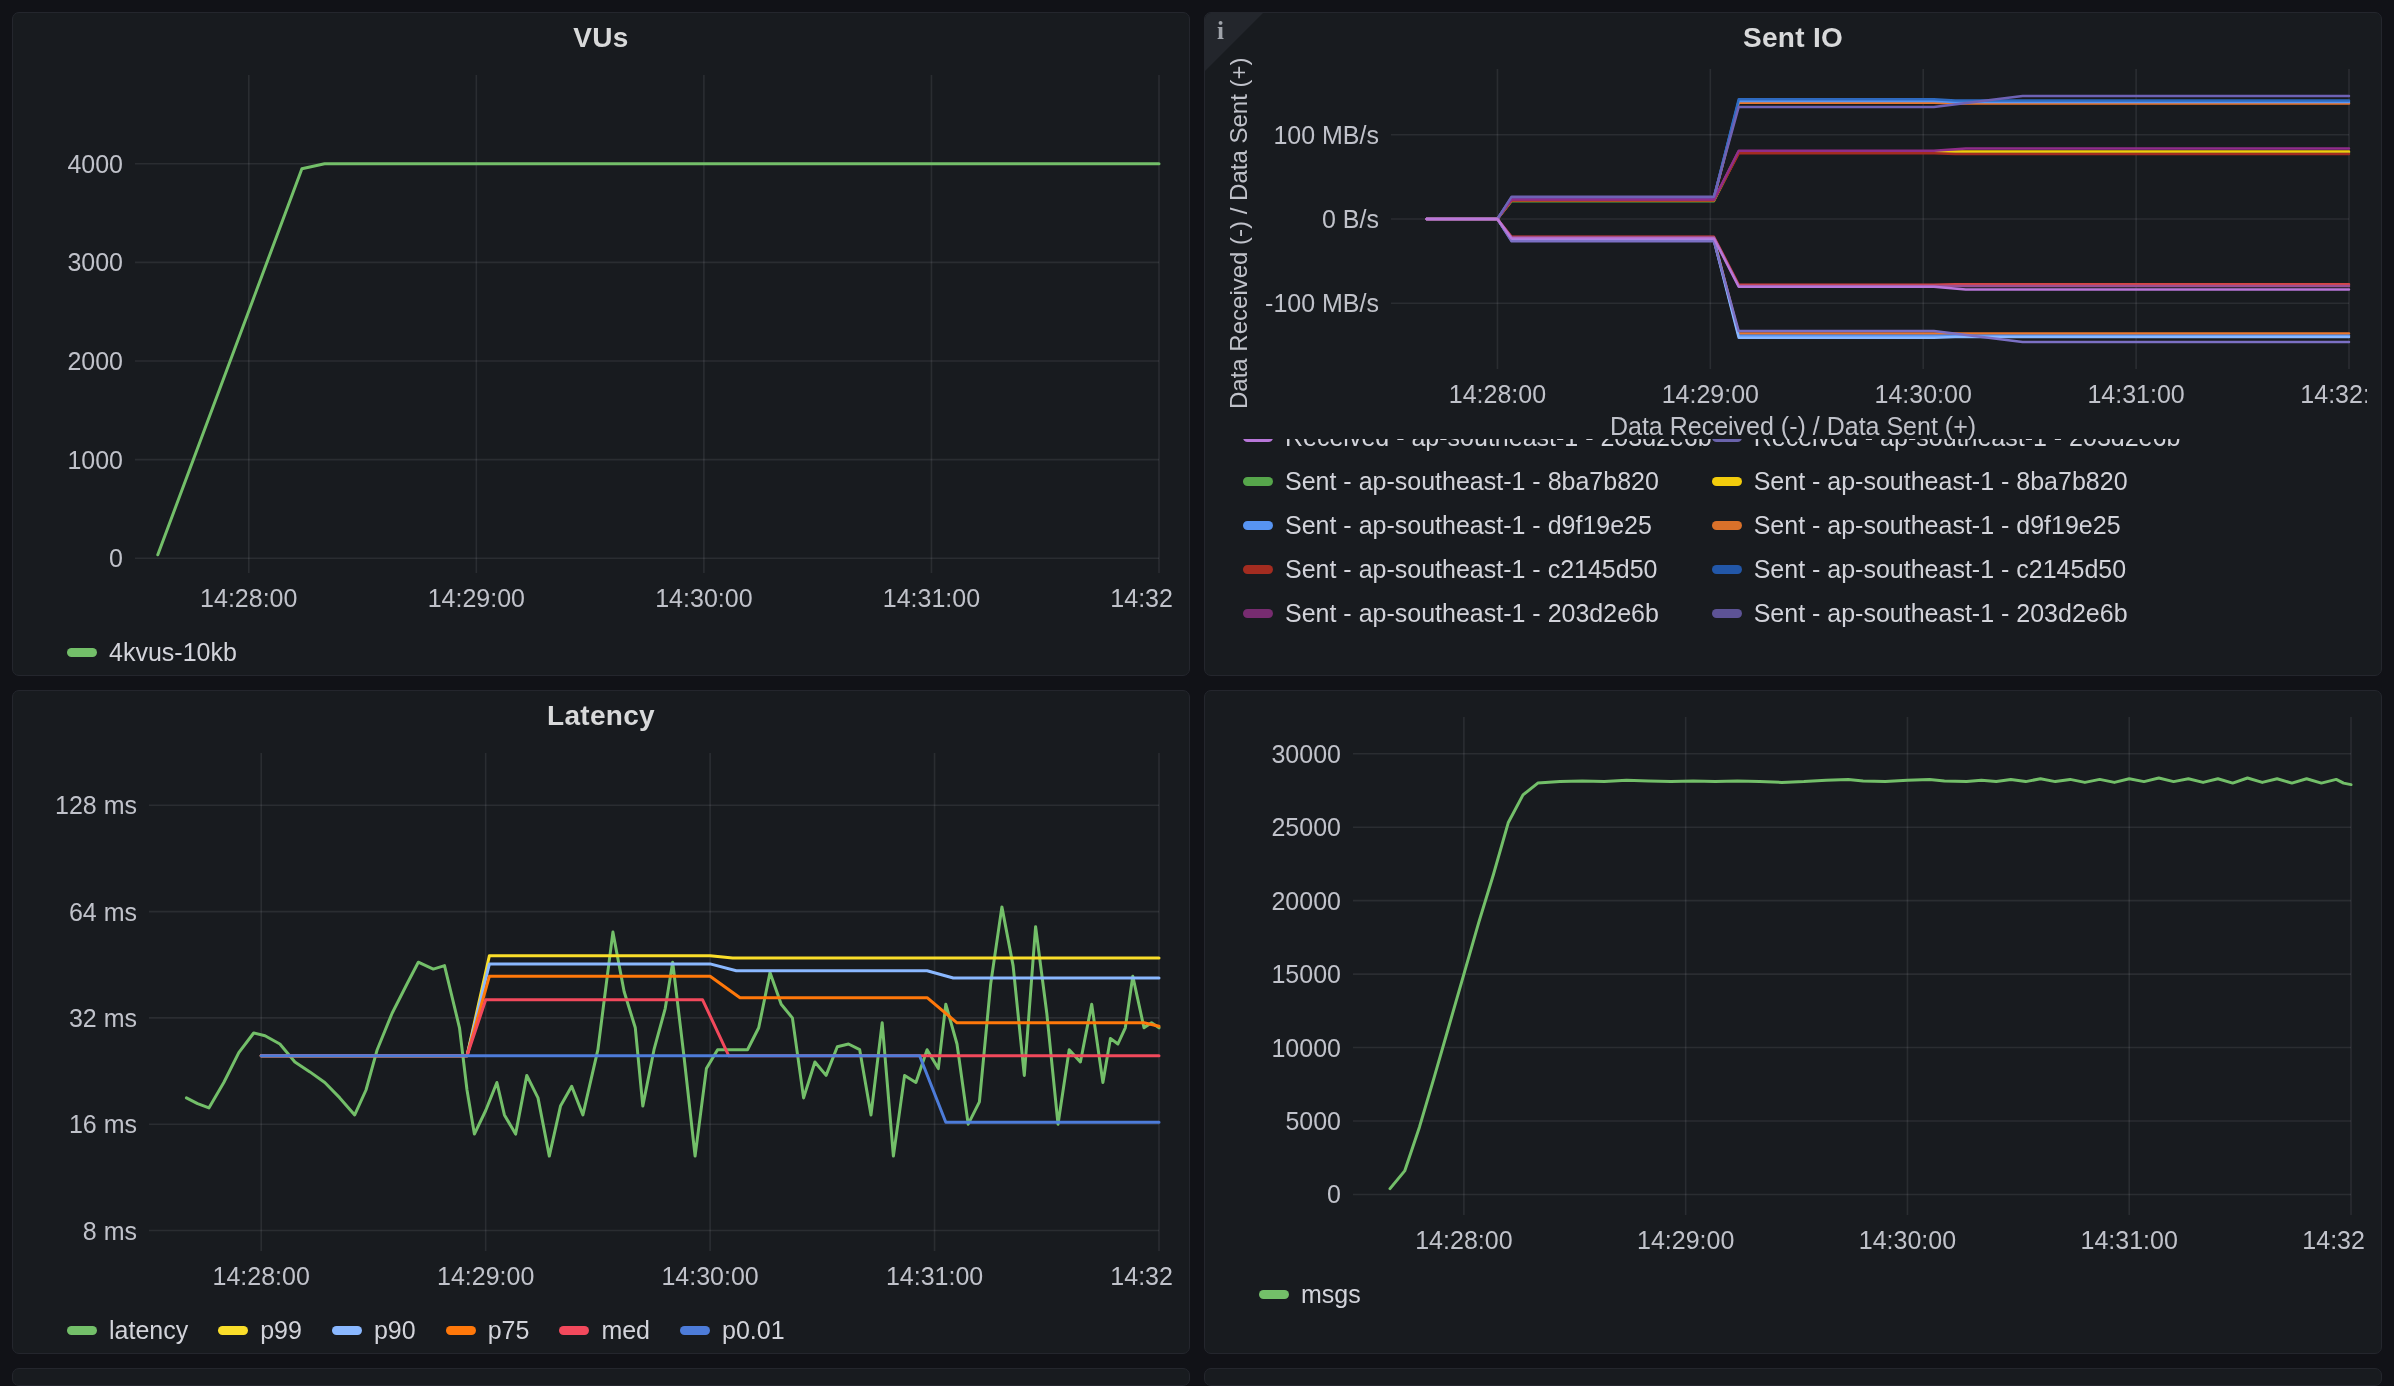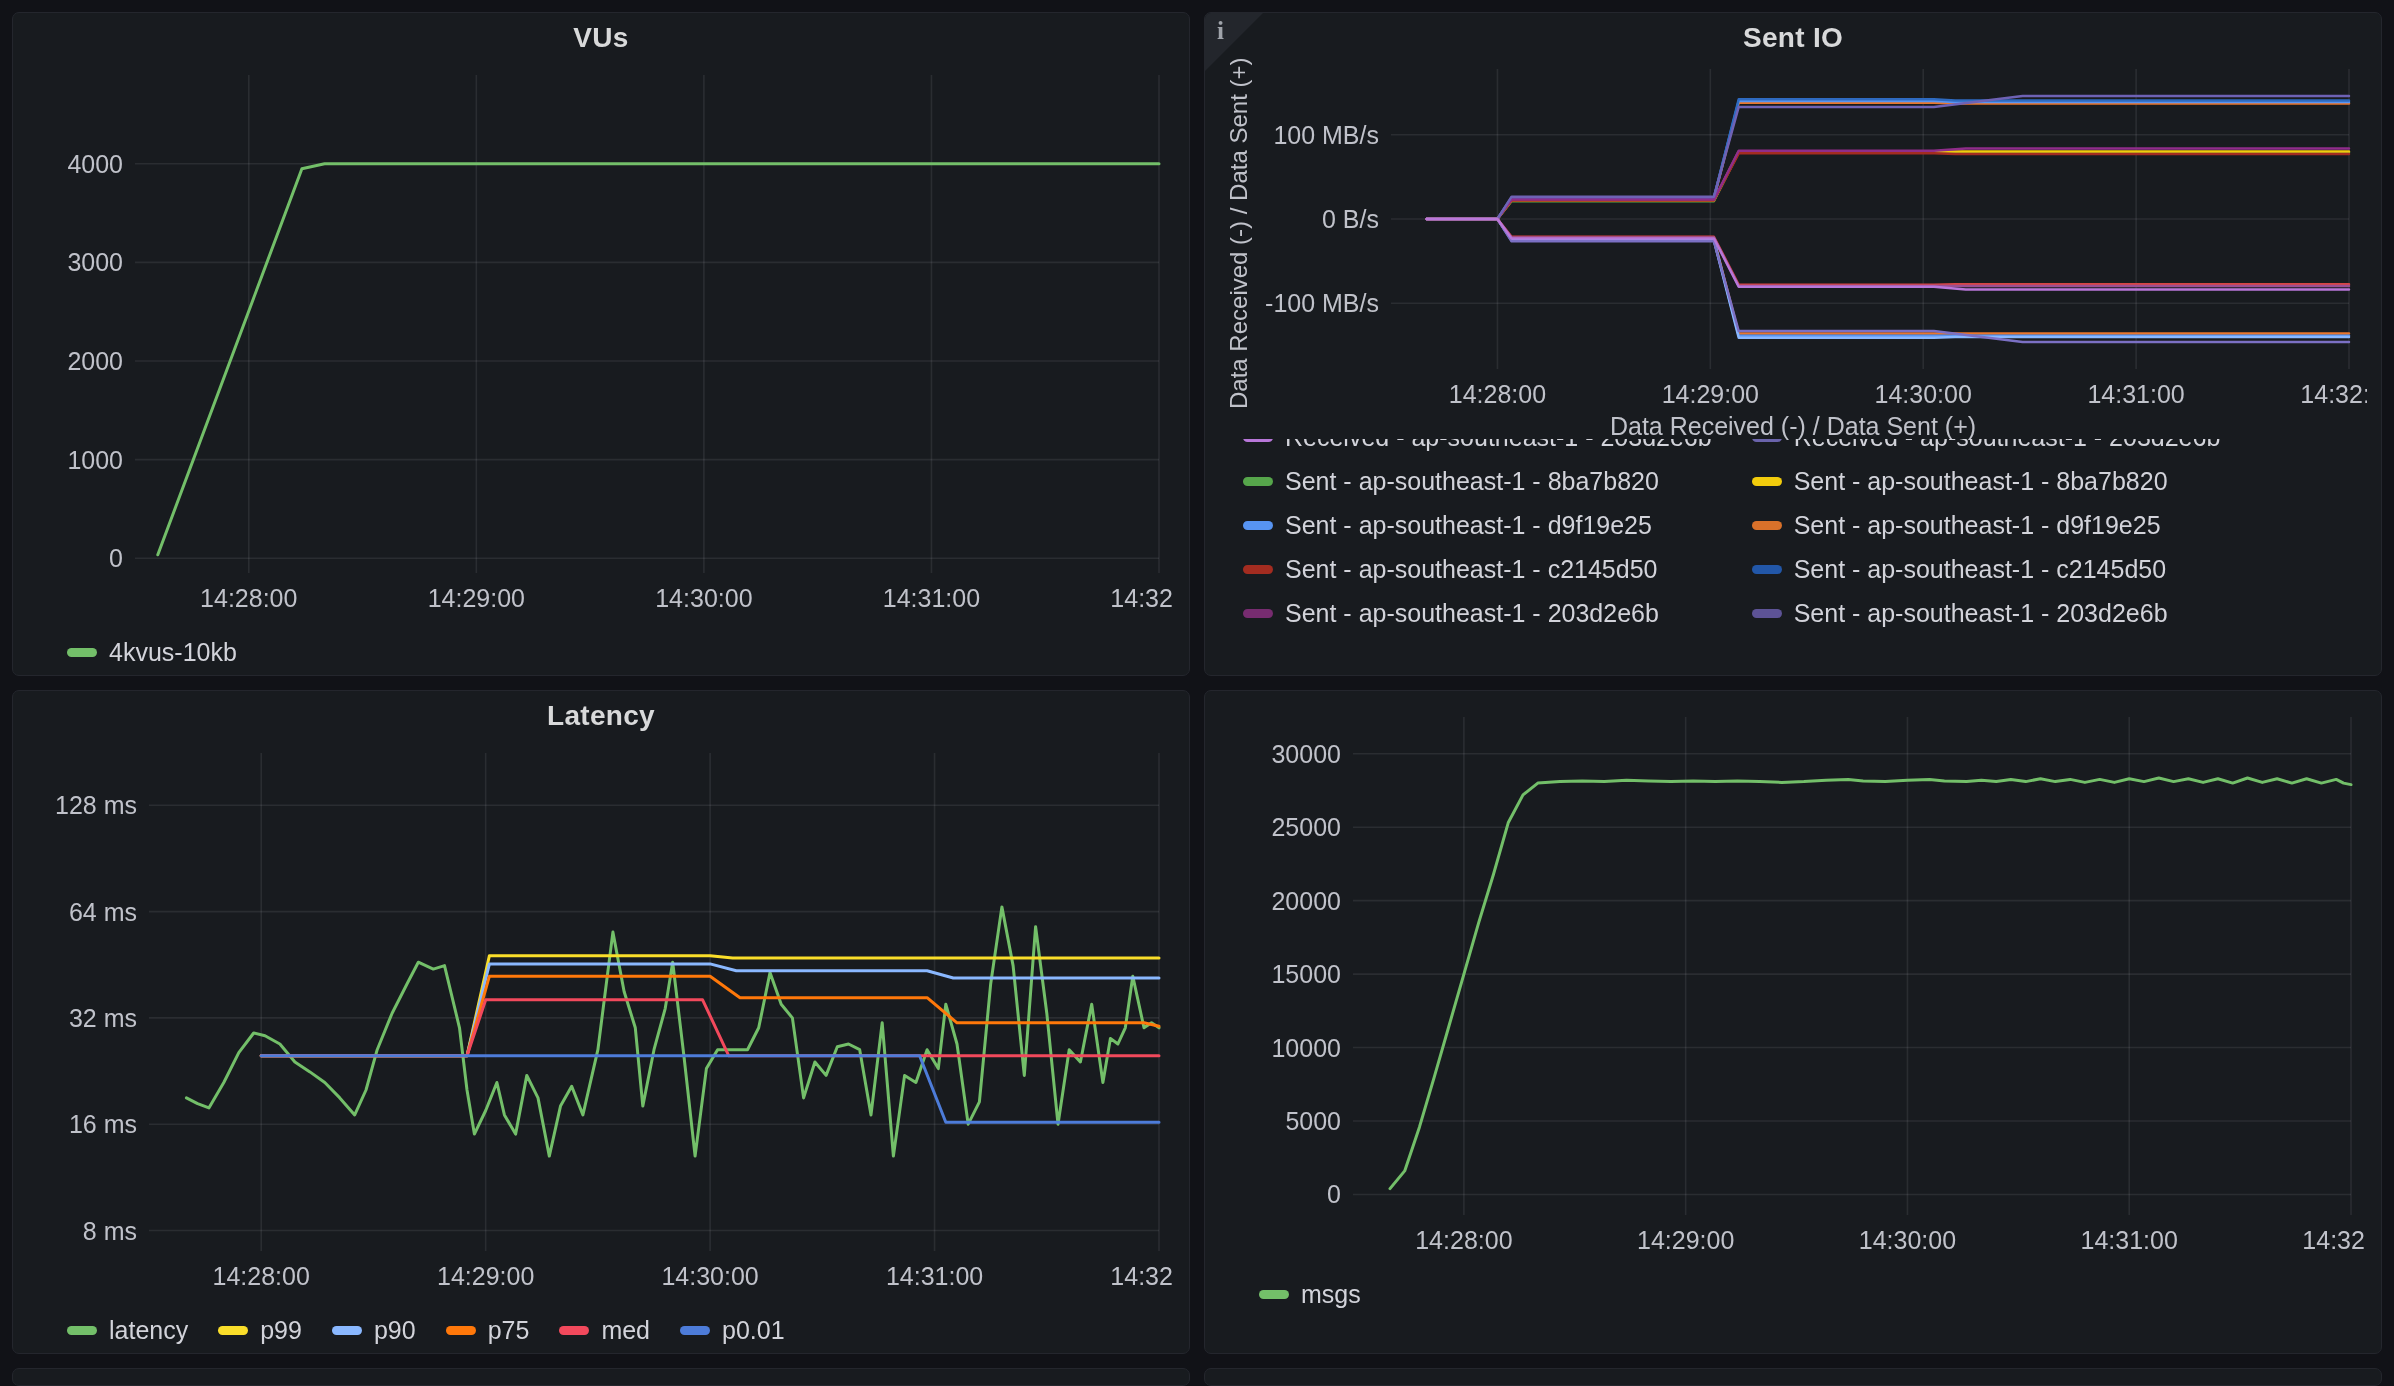--- a/index.html
+++ b/index.html
@@ -19,21 +19,21 @@
   svg { display:block; overflow:hidden; }
   .legend-row { height:48px; display:flex; align-items:flex-end; gap:30px;
                 margin-left:40px; overflow:hidden; }
   .li { display:flex; align-items:center; gap:12px; cursor:pointer; }
   .sw { width:30px; height:9px; border-radius:5px; flex:0 0 auto; }
   .lt { font-size:25px; color:#d2d3da; white-space:nowrap; }
   .axis-xlabel { height:26px; line-height:26px; text-align:center;
                  font-size:25px; color:#c0c2ca; }
   .pio-legend-wrap { height:228px; overflow:hidden; margin-left:24px; }
   .pio-legend { display:grid; grid-template-columns:max-content max-content;
-                column-gap:40px; margin-top:-24px; }
+                margin-top:-24px; }
   .pio-legend .li { height:44px; }
   .corner-info { position:absolute; top:0; left:0; width:0; height:0;
                  border-top:58px solid #23262c; border-right:58px solid transparent;
                  cursor:pointer; }
   .corner-info-i { position:absolute; top:4px; left:12px;
                    font-family:"Liberation Serif", serif; font-weight:bold;
                    font-size:25px; color:#9fa3aa; }
 </style>
 </head>
 <body>

